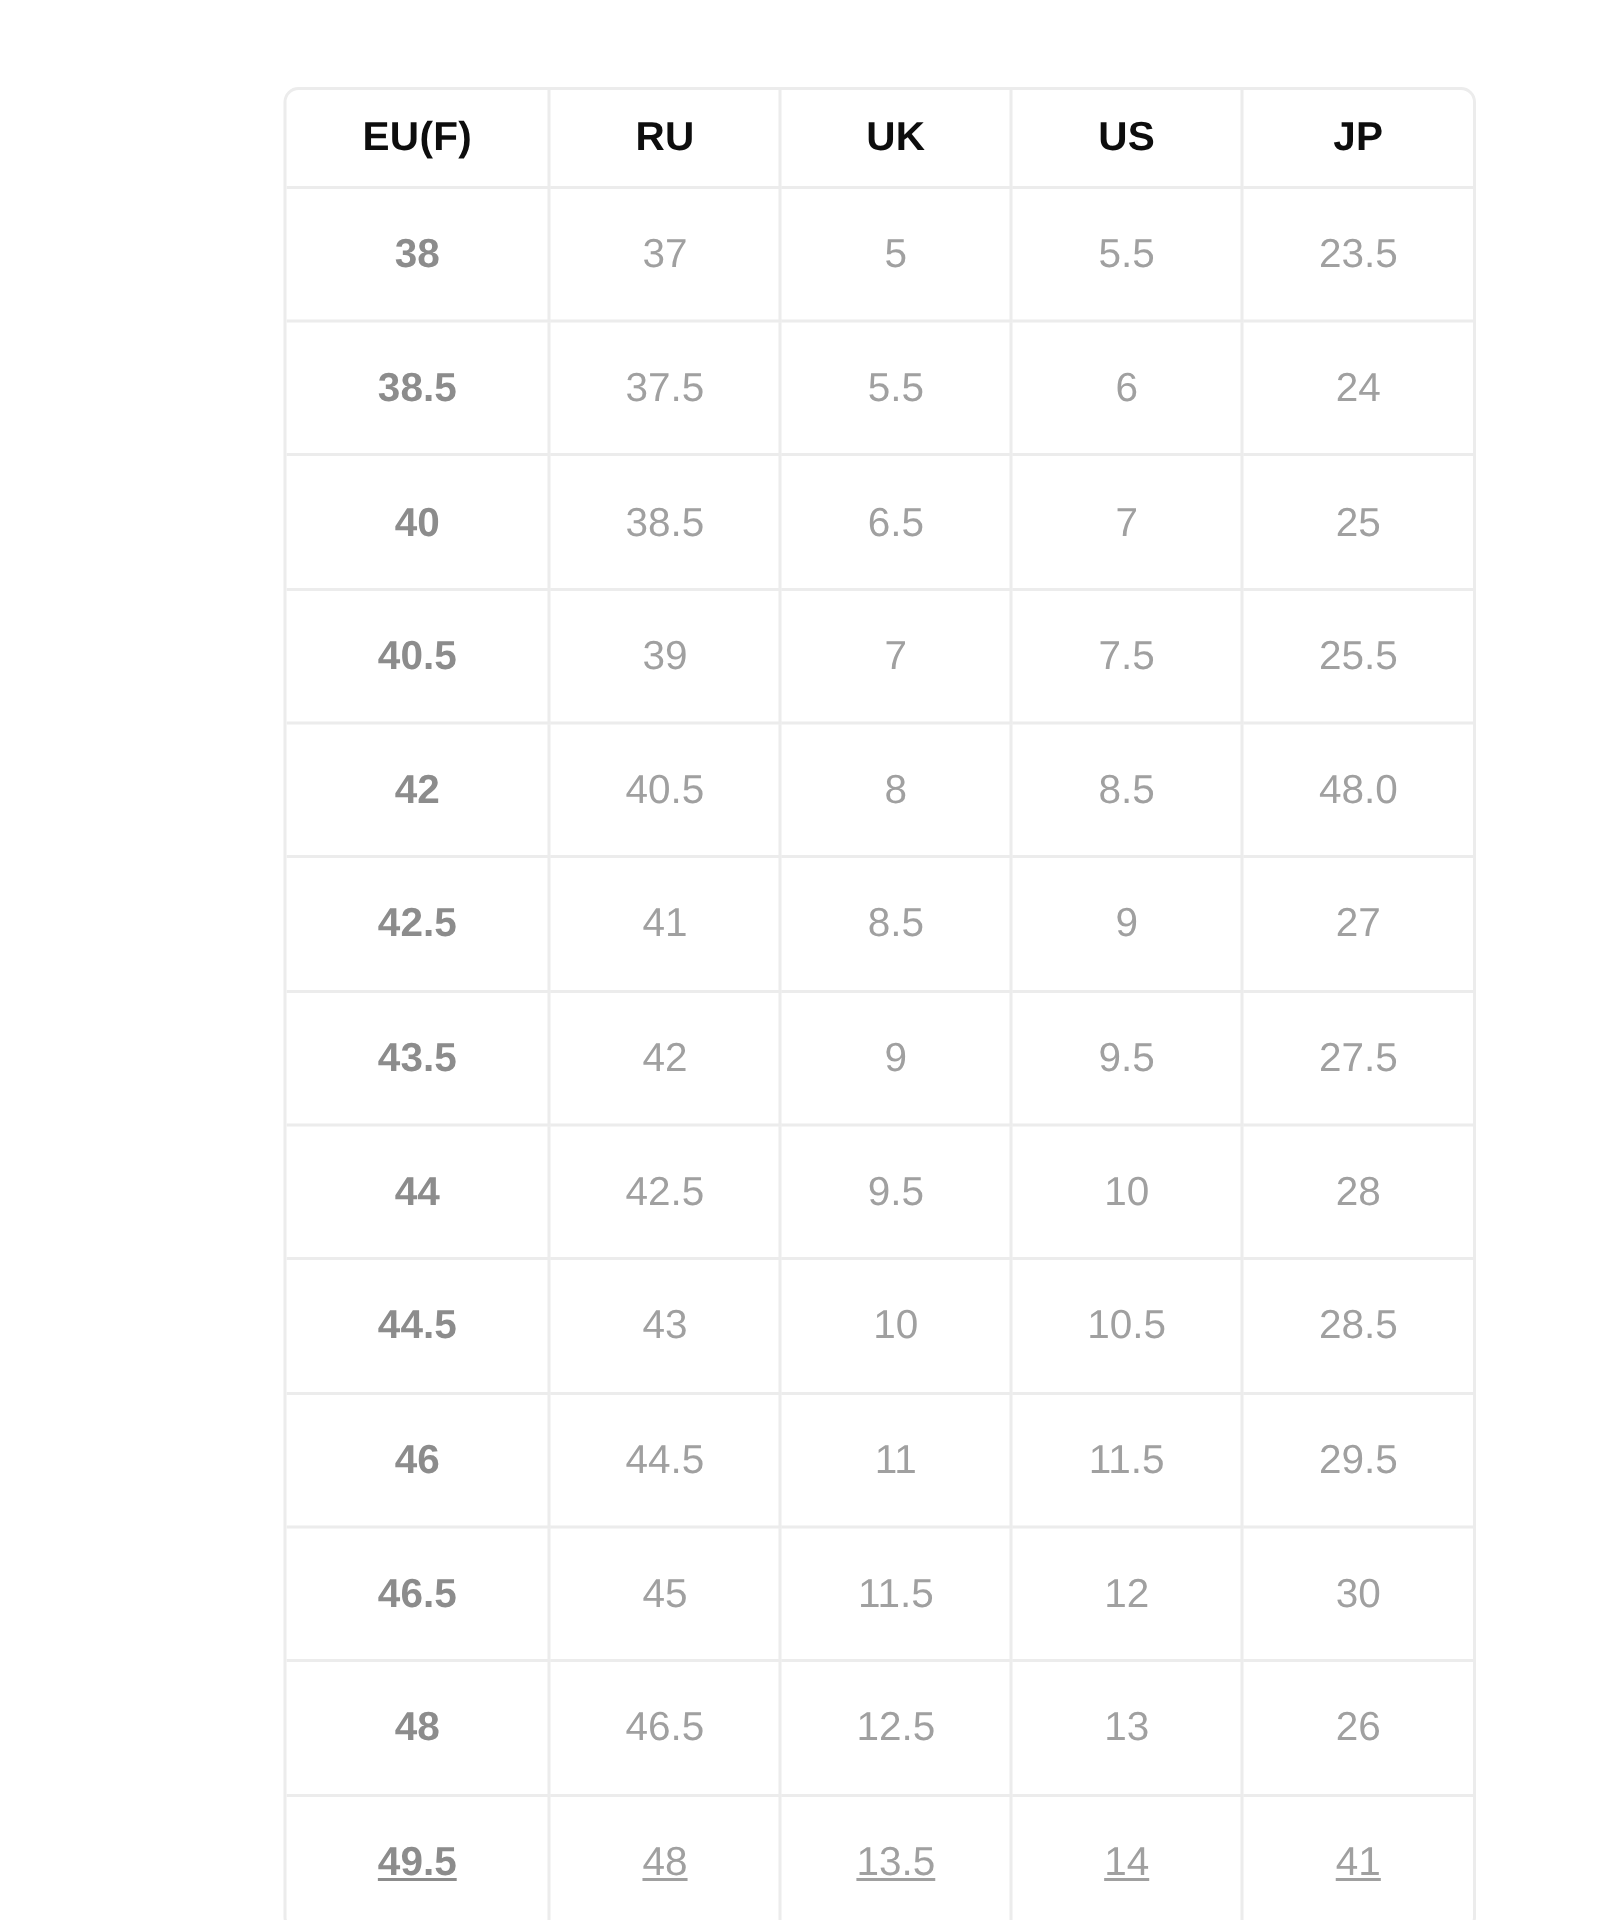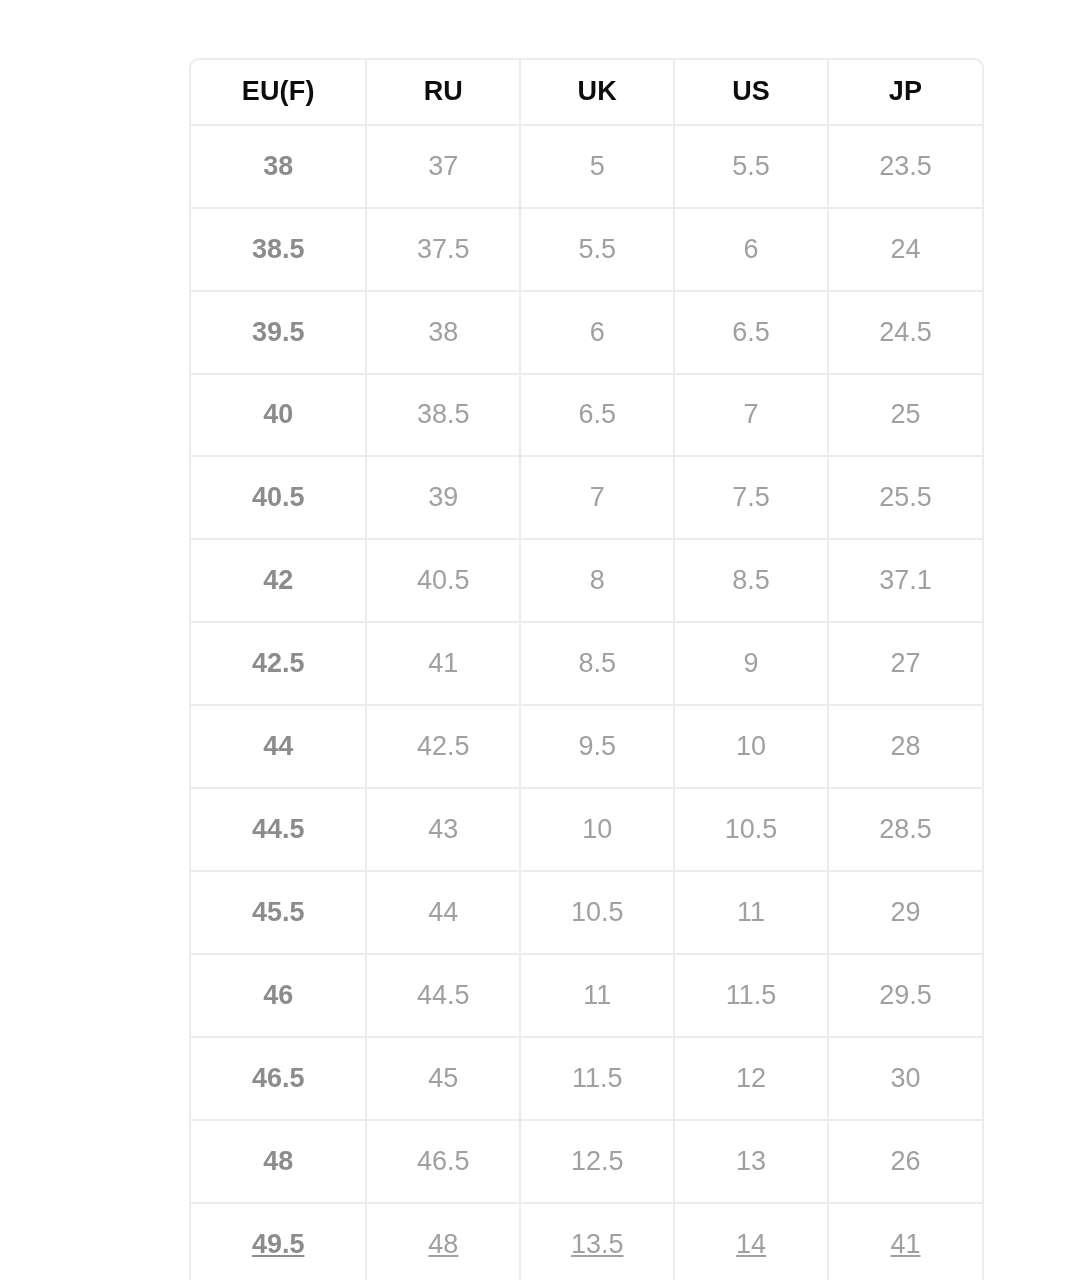--- a/index.html
+++ b/index.html
@@ -116,76 +116,69 @@
             <td>23.5</td>
           </tr>
           <tr>
             <td class="cell-eu">38.5</td>
             <td>37.5</td>
             <td>5.5</td>
             <td>6</td>
             <td>24</td>
           </tr>
           <tr>
-            <td class="cell-eu">39.5</td>
-            <td>38</td>
-            <td>6</td>
-            <td>6.5</td>
-            <td>24.5</td>
-          </tr>
-          <tr>
             <td class="cell-eu">40</td>
             <td>38.5</td>
             <td>6.5</td>
             <td>7</td>
             <td>25</td>
           </tr>
           <tr>
             <td class="cell-eu">40.5</td>
             <td>39</td>
             <td>7</td>
             <td>7.5</td>
             <td>25.5</td>
           </tr>
           <tr>
             <td class="cell-eu">42</td>
             <td>40.5</td>
             <td>8</td>
             <td>8.5</td>
-            <td>37.1</td>
+            <td>48.0</td>
           </tr>
           <tr>
             <td class="cell-eu">42.5</td>
             <td>41</td>
             <td>8.5</td>
             <td>9</td>
             <td>27</td>
           </tr>
           <tr>
+            <td class="cell-eu">43.5</td>
+            <td>42</td>
+            <td>9</td>
+            <td>9.5</td>
+            <td>27.5</td>
+          </tr>
+          <tr>
             <td class="cell-eu">44</td>
             <td>42.5</td>
             <td>9.5</td>
             <td>10</td>
             <td>28</td>
           </tr>
           <tr>
             <td class="cell-eu">44.5</td>
             <td>43</td>
             <td>10</td>
             <td>10.5</td>
             <td>28.5</td>
           </tr>
           <tr>
-            <td class="cell-eu">45.5</td>
-            <td>44</td>
-            <td>10.5</td>
-            <td>11</td>
-            <td>29</td>
-          </tr>
-          <tr>
             <td class="cell-eu">46</td>
             <td>44.5</td>
             <td>11</td>
             <td>11.5</td>
             <td>29.5</td>
           </tr>
           <tr>
             <td class="cell-eu">46.5</td>
             <td>45</td>
             <td>11.5</td>

